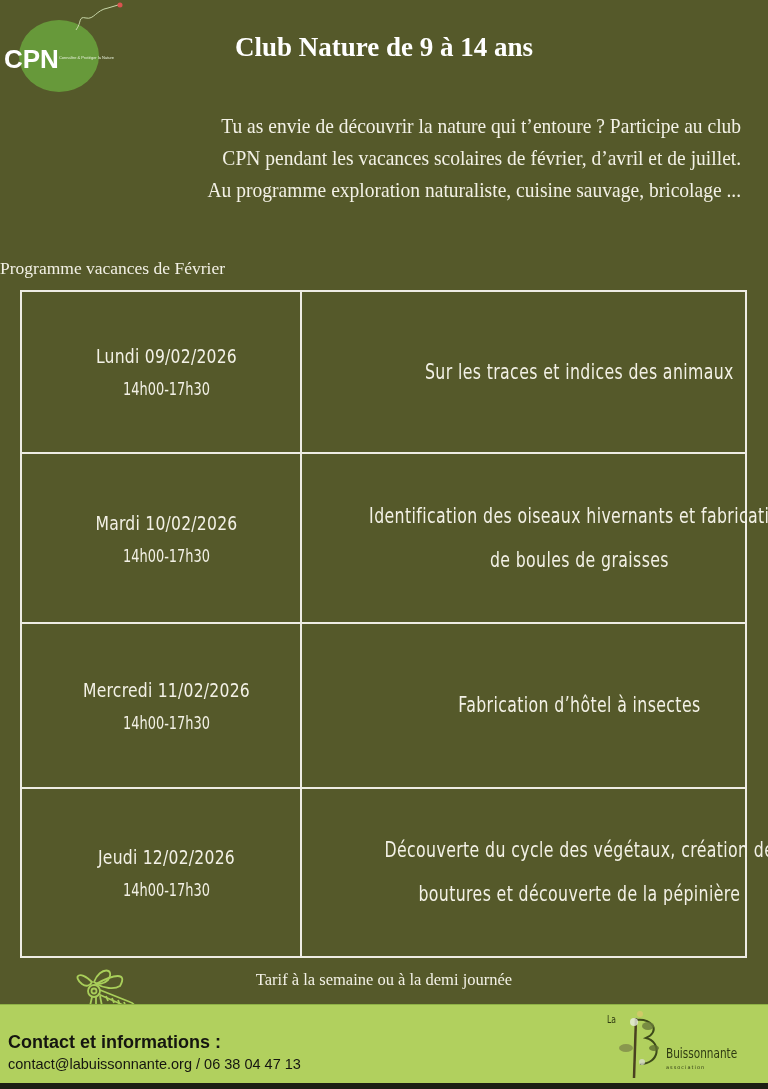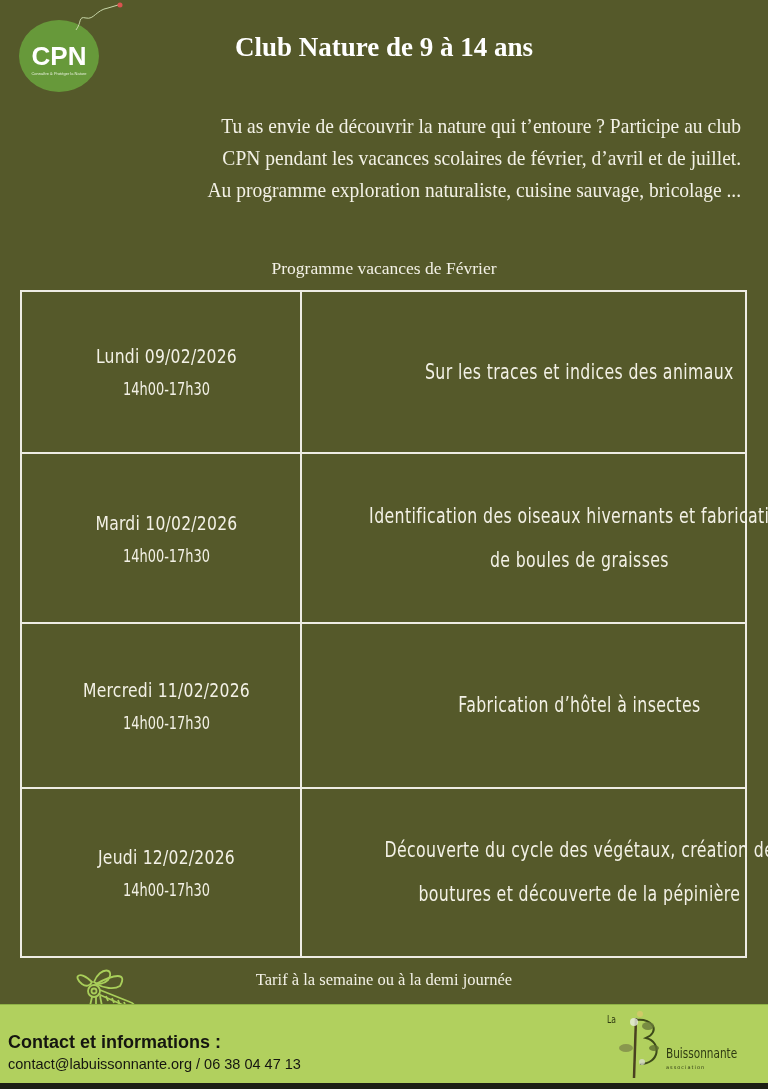--- a/index.html
+++ b/index.html
@@ -7,21 +7,21 @@
     width: 768px; height: 1089px; overflow: hidden;
     background: #55592a;
     position: relative;
     font-family: "Liberation Serif", "DejaVu Serif", serif;
     color: #f3f1e6;
   }
   .logo {
     position: absolute; left: 19px; top: 20px;
     width: 80px; height: 72px; border-radius: 50%;
     background: #67993a;
-    display: flex; flex-direction: column; align-items: center; justify-content: center;
+    display: flex; flex-direction: row; align-items: center; justify-content: center;
   }
   .logo-text {
     font-family: "Liberation Sans", "DejaVu Sans", sans-serif;
     font-weight: bold; font-size: 26px; color: #ffffff; letter-spacing: 0px; line-height: 26px;
     margin-top: 6px;
   }
   .logo-sub {
     font-family: "Liberation Sans", "DejaVu Sans", sans-serif;
     font-size: 4px; color: #e8f1dc; margin-top: 2px; white-space: nowrap;
   }
@@ -31,21 +31,21 @@
     text-align: center; font-weight: bold; font-size: 27px; color: #ffffff;
     padding-left: 0px;
   }
   .intro {
     position: absolute; left: 0; right: 0; top: 110px;
     text-align: right; font-size: 21px; line-height: 32px; color: #f3f1e6;
   }
   .intro div { white-space: nowrap; transform: scaleX(0.93); }
   .program-title {
     position: absolute; left: 0; right: 0; top: 258px;
-    text-align: center; font-size: 17.5px; color: #f3f1e6;
+    text-align: left; font-size: 17.5px; color: #f3f1e6;
   }
   table.schedule {
     position: absolute; left: 20px; top: 290px; width: 727px; height: 668px;
     border-collapse: collapse; table-layout: fixed;
   }
   table.schedule td {
     border: 2px solid #eeece4;
     text-align: center; vertical-align: middle;
     font-family: "DejaVu Sans", sans-serif;
     color: #f3f1e6;

